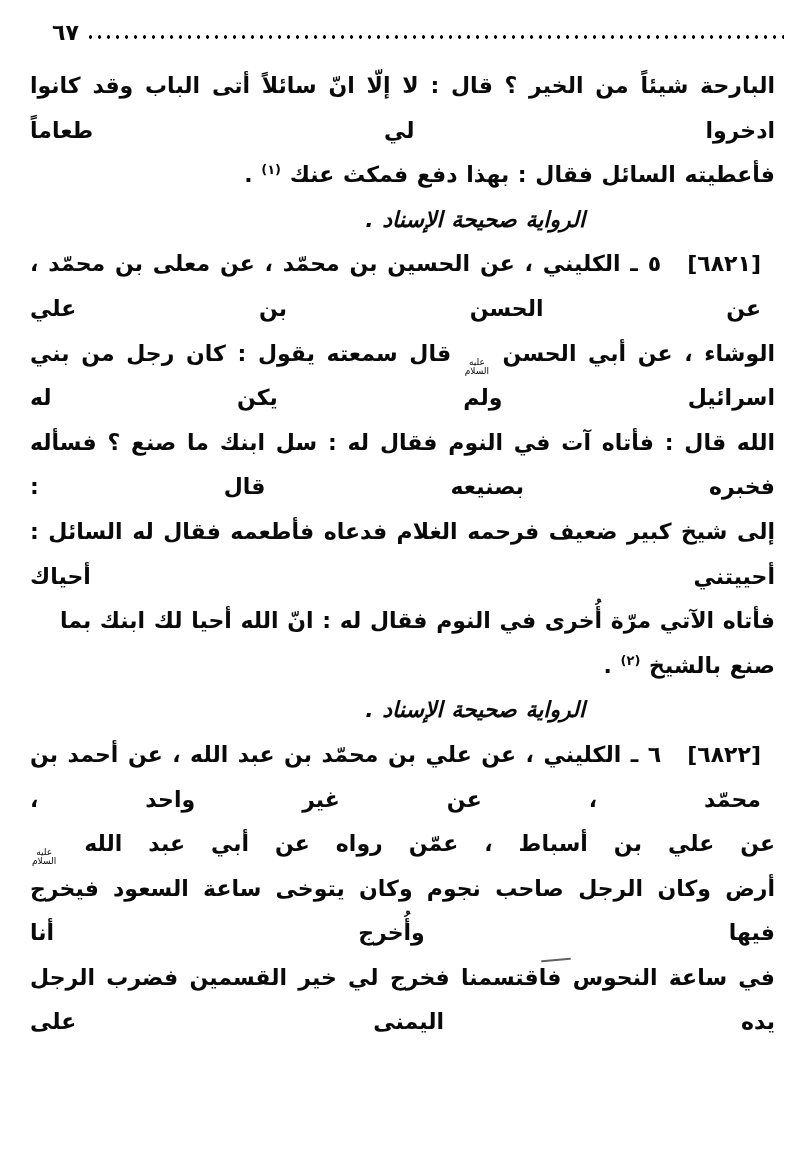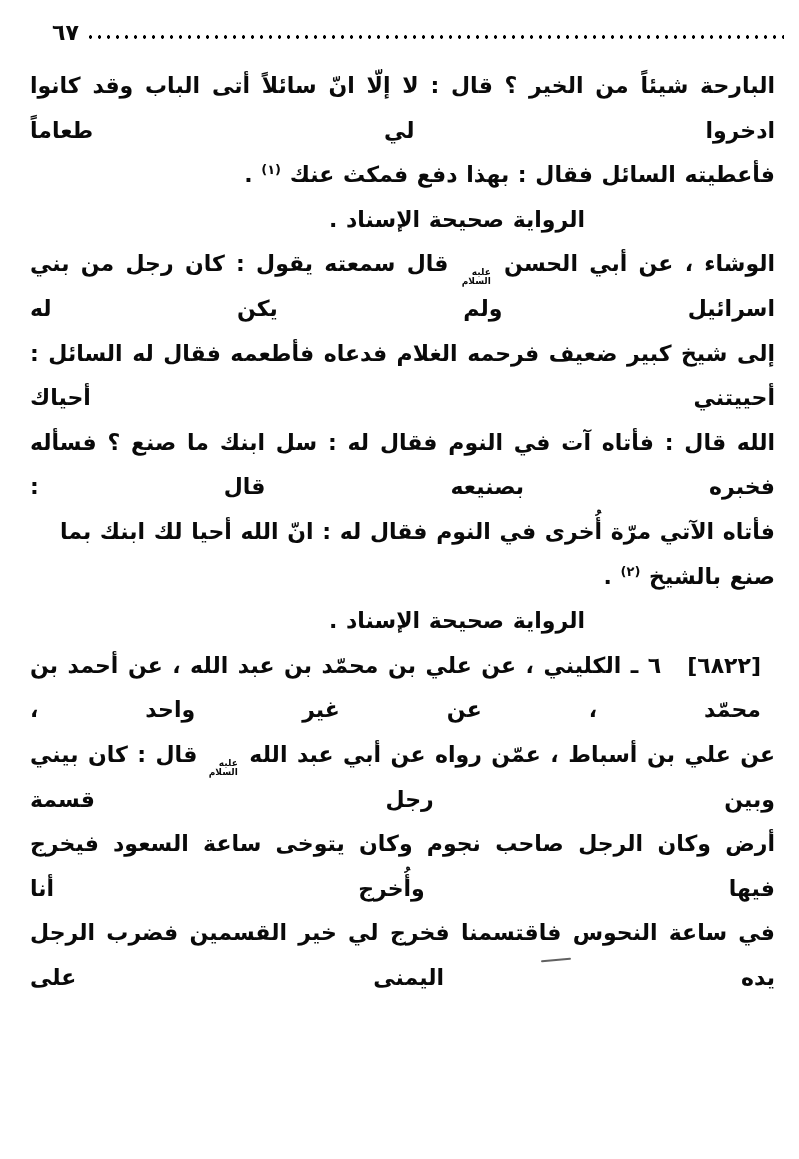--- a/index.html
+++ b/index.html
@@ -48,36 +48,37 @@
     font-size:22px;
     font-weight:bold;
     line-height:44.6px;
     text-align:right;
     word-spacing:1px;
   }
   .just {
     text-align:justify;
     text-align-last:justify;
   }
-  .grade { margin-right:190px; text-align:center; text-align-last:right; }
+  .grade { margin-right:190px; text-align:center; text-align-last:right;font-style:italic; }
   .hstart { padding-right:14px; }
   .hnum-gap { display:inline-block; width:26px; }
   sup.fref {
     font-size:13px;
     font-weight:bold;
     vertical-align:super;
     line-height:0;
   }
   .hon {
     display:inline-flex;
     flex-direction:column;
+    align-items:center;
     justify-content:center;
     font-size:9px;
     line-height:9px;
-    font-weight:bold;
+    font-weight:normal;
     vertical-align:-4px;
     margin:0 2px;
     text-align:center;
   }
   .scan-artifact {
     position:absolute;
     left:541px; top:959px;
     width:30px; height:2px;
     background:#2c2c2c;
     transform:rotate(-5deg);
@@ -96,39 +97,40 @@
   </div>
 
   <div class="content">
 
     <div class="ln just">البارحة شيئاً من الخير ؟ قال : لا إلّا انّ سائلاً أتى الباب وقد كانوا ادخروا لي طعاماً</div>
 
     <div class="ln"><span>فأعطيته السائل فقال : بهذا دفع فمكث عنك </span><sup class="fref">(١)</sup><span> .</span></div>
 
     <div class="ln grade">الرواية صحيحة الإسناد .</div>
 
+    <div class="ln just hstart"><span>[٦٨٢١]</span><span class="hnum-gap"></span><span>٥ ـ الكليني ، عن الحسين بن محمّد ، عن معلى بن محمّد ، عن الحسن بن علي</span></div>
 
     <div class="ln just"><span>الوشاء ، عن أبي الحسن </span><span class="hon">
           <span>عليه</span>
           <span>السلام</span>
         </span><span> قال سمعته يقول : كان رجل من بني اسرائيل ولم يكن له</span></div>
 
+    <div class="ln just">الله قال : فأتاه آت في النوم فقال له : سل ابنك ما صنع ؟ فسأله فخبره بصنيعه قال :</div>
     <div class="ln just">إلى شيخ كبير ضعيف فرحمه الغلام فدعاه فأطعمه فقال له السائل : أحييتني أحياك</div>
-    <div class="ln just">الله قال : فأتاه آت في النوم فقال له : سل ابنك ما صنع ؟ فسأله فخبره بصنيعه قال :</div>
 
     <div class="ln"><span>فأتاه الآتي مرّة أُخرى في النوم فقال له : انّ الله أحيا لك ابنك بما صنع بالشيخ </span><sup class="fref">(٢)</sup><span> .</span></div>
 
     <div class="ln grade">الرواية صحيحة الإسناد .</div>
 
     <div class="ln just hstart"><span>[٦٨٢٢]</span><span class="hnum-gap"></span><span>٦ ـ الكليني ، عن علي بن محمّد بن عبد الله ، عن أحمد بن محمّد ، عن غير واحد ،</span></div>
 
     <div class="ln just"><span>عن علي بن أسباط ، عمّن رواه عن أبي عبد الله </span><span class="hon">
           <span>عليه</span>
           <span>السلام</span>
-        </span><span> قال : كان بيني وبين رجل قسمة</span></div>
+        </span></div>
 
     <div class="ln just">أرض وكان الرجل صاحب نجوم وكان يتوخى ساعة السعود فيخرج فيها وأُخرج أنا</div>
     <div class="ln just">في ساعة النحوس فاقتسمنا فخرج لي خير القسمين فضرب الرجل يده اليمنى على</div>
 
   </div>
 
   <div class="scan-artifact"></div>
 
 </div>
 

